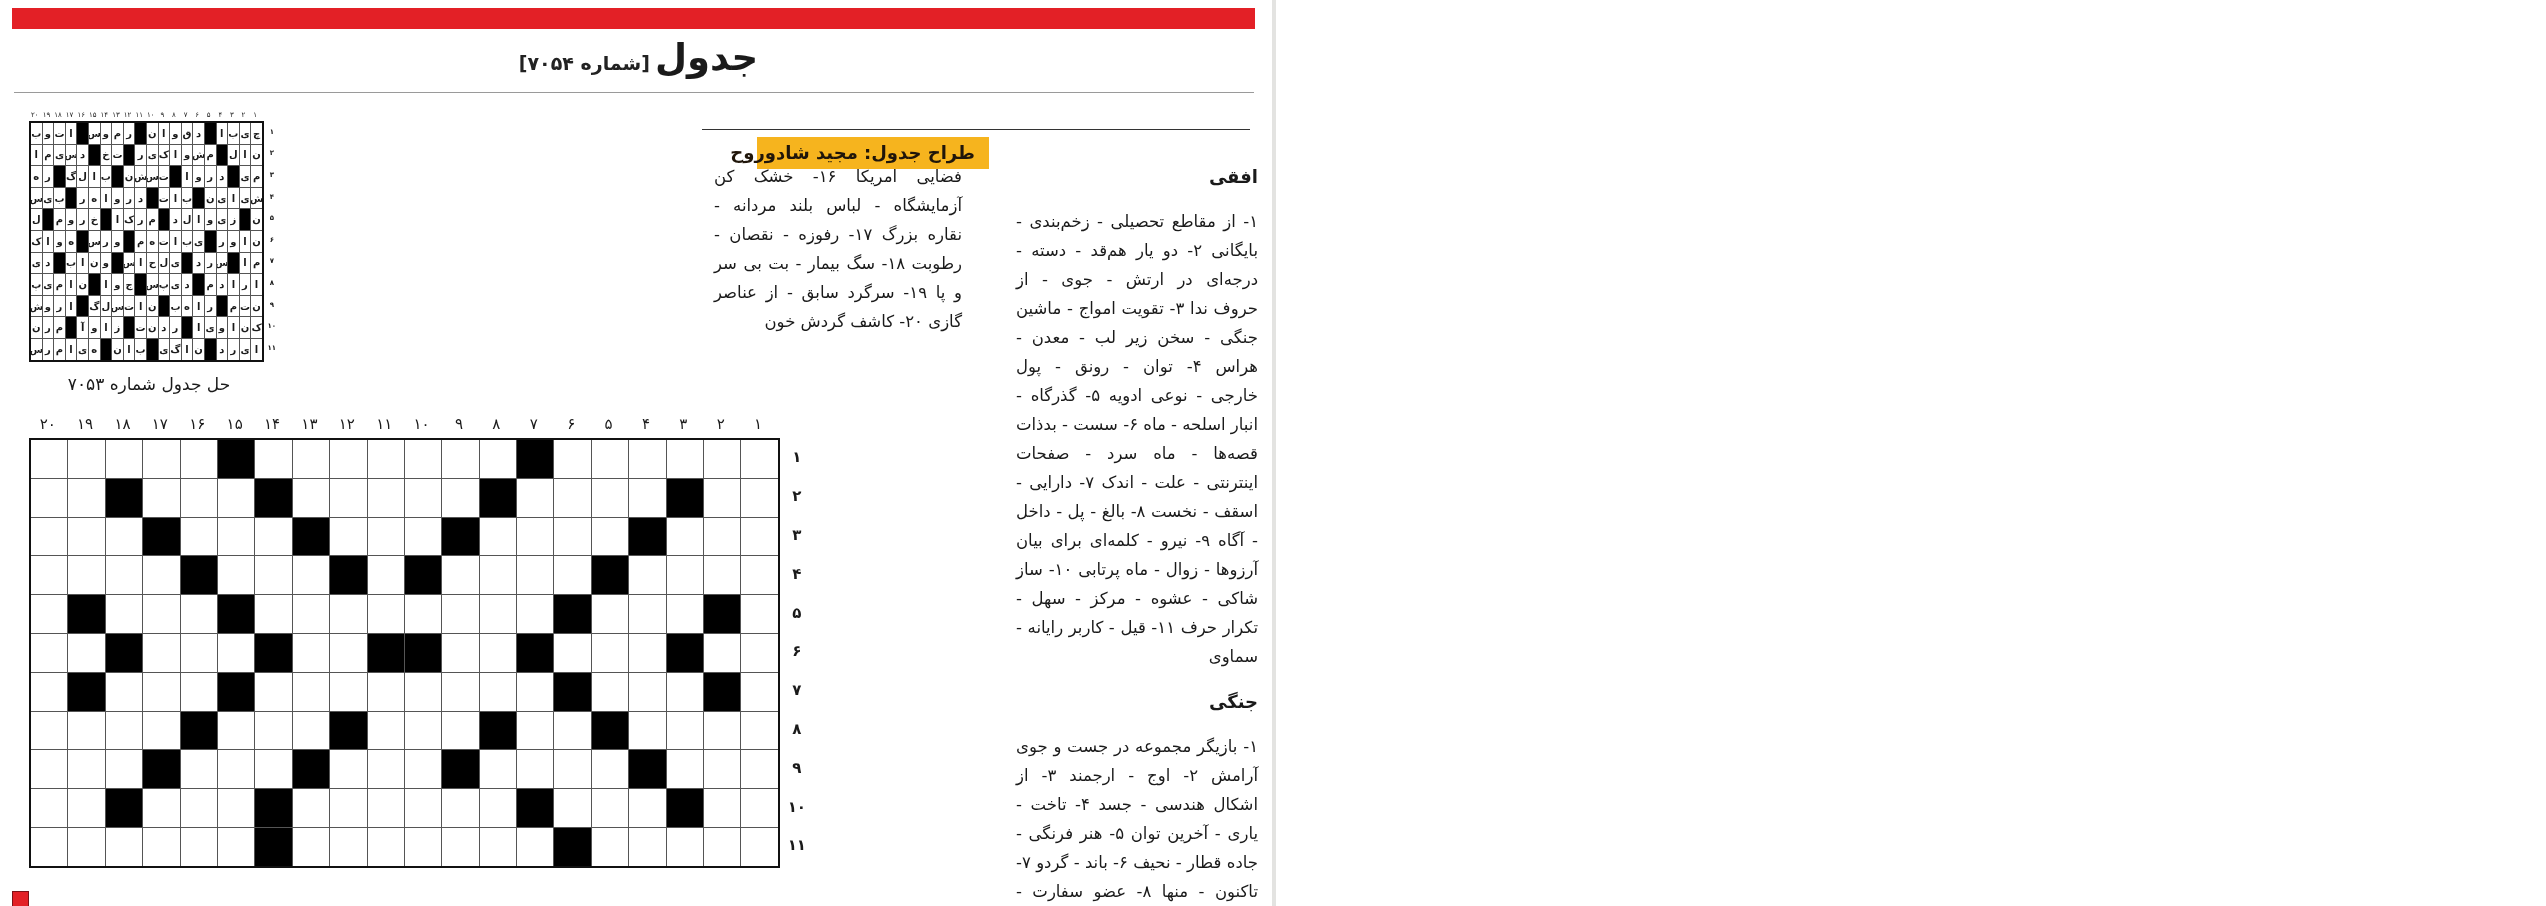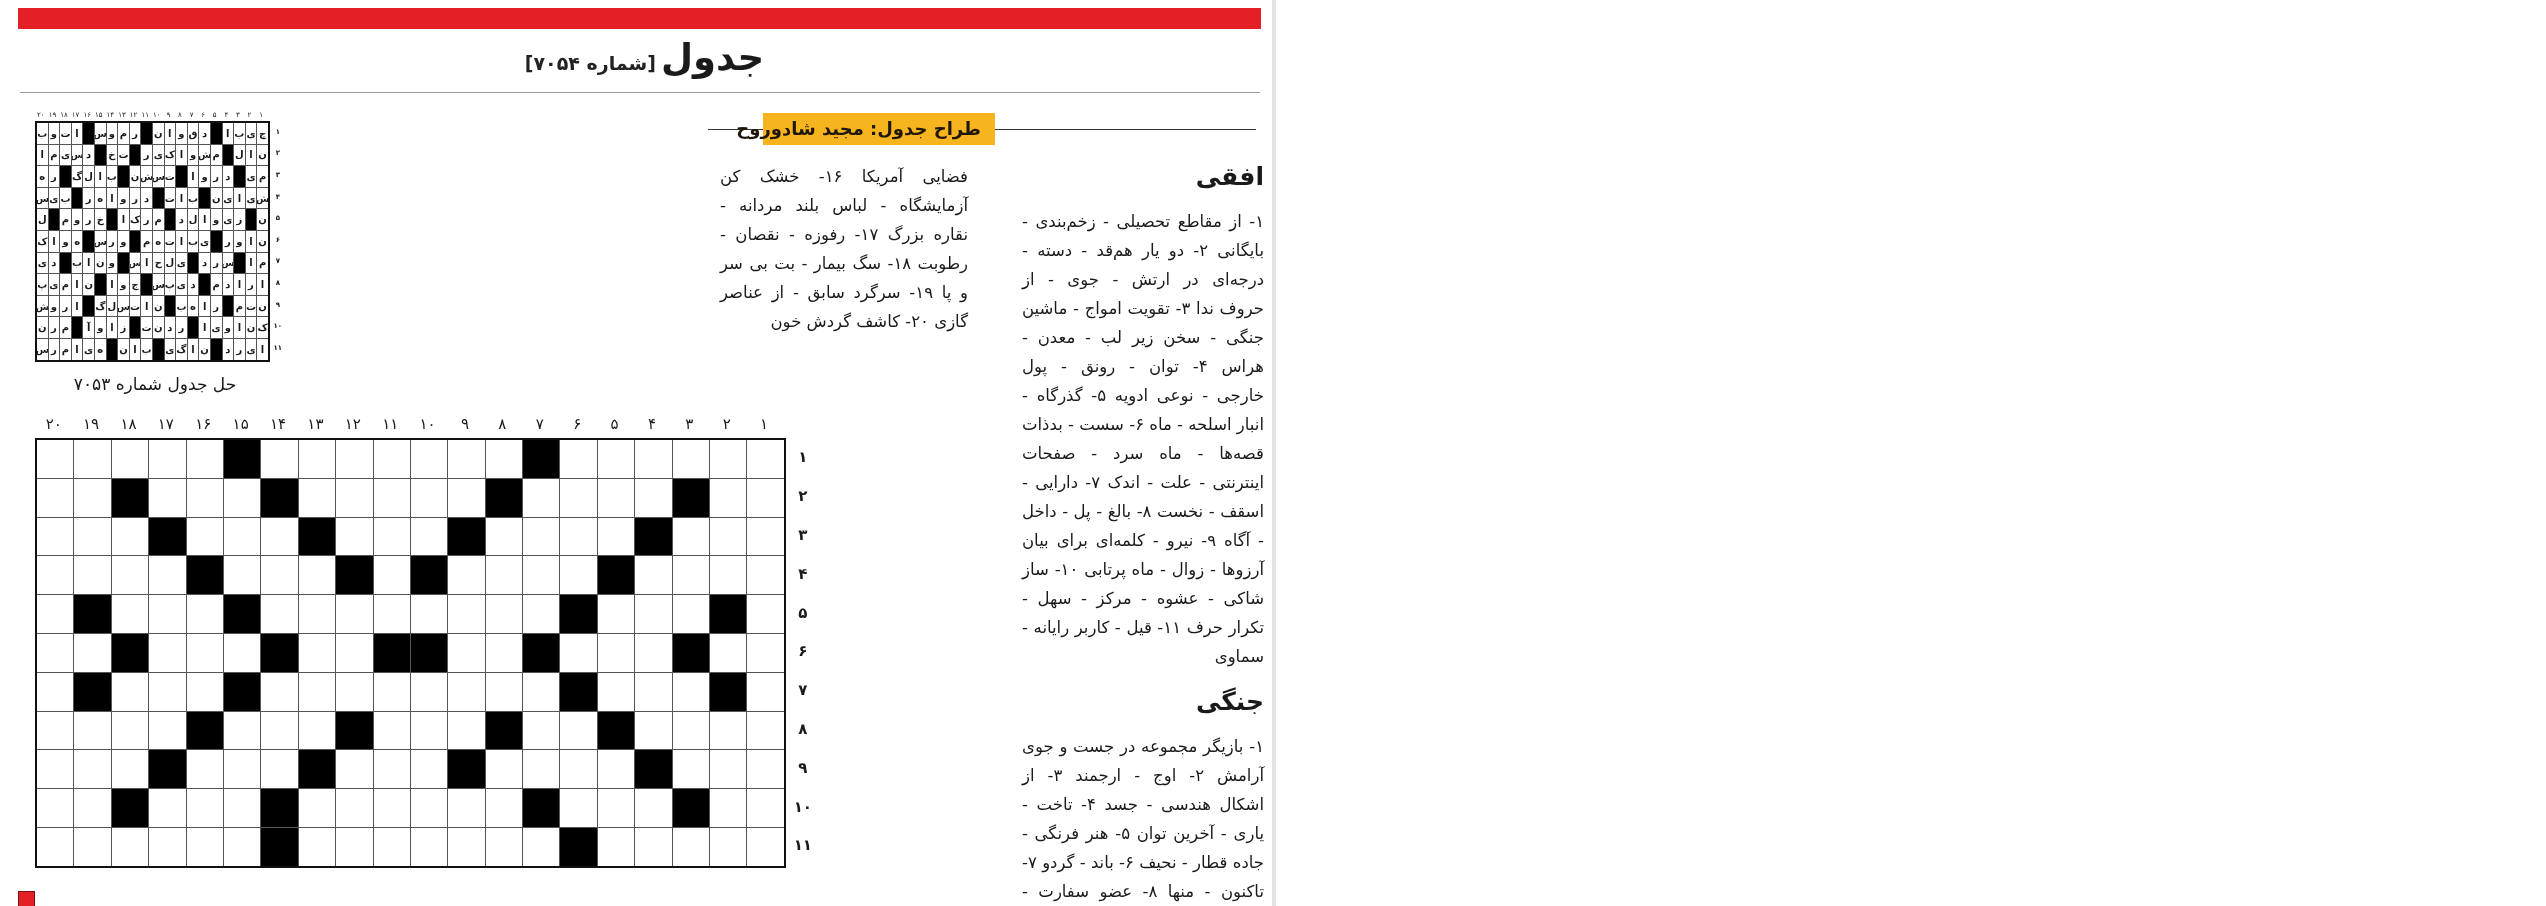--- a/index.html
+++ b/index.html
@@ -1,40 +1,40 @@
 <!DOCTYPE html>
 <html lang="fa"><head>
 <meta charset="utf-8">
 <style>
   html,body{margin:0;padding:0;}
   body{
     width:2546px;height:906px;position:relative;overflow:hidden;
     background:#ffffff;font-family:"DejaVu Sans",sans-serif;color:#1a1a1a;
   }
   .page{position:absolute;top:0;height:906px;}
-  #page-left{left:8px;width:1273px;}
+  #page-left{left:2px;width:1273px;}
   #page-right{left:1273px;width:1273px;}
   .page-divider{position:absolute;left:1272px;top:0;width:4px;height:906px;background:#e3e3e1;}
   .red-bar{position:absolute;height:21px;background:#e32026;}
   .masthead{position:absolute;width:100%;text-align:center;direction:rtl;white-space:nowrap;}
   .title-main{font-size:37px;font-weight:bold;letter-spacing:-1px;}
   .title-num{font-size:19px;font-weight:bold;color:#222;}
   .thin-rule{position:absolute;background:#9a9a9a;height:1px;}
   .designer{
     position:absolute;background:#f6b41e;color:#20160a;font-weight:bold;
     font-size:18px;text-align:center;direction:rtl;line-height:32px;height:32px;
-    padding:0 14px;box-sizing:border-box;white-space:nowrap;z-index:3;
+    padding:0 14px;box-sizing:border-box;white-space:nowrap;z-index:3;margin-top:24px;
   }
   .designer-rule{position:absolute;height:1px;background:#333;z-index:2;}
   .clue-col{position:absolute;direction:rtl;text-align:justify;}
   .clue-col p{margin:16px;}
   .sec-head{font-weight:bold;margin:0 0 6px 0;direction:rtl;}
   #lp-col-right{left:998px;top:146px;width:274px;font-size:16.5px;line-height:29px;}
   #lp-col-left{left:696px;top:146px;width:280px;font-size:16.5px;line-height:29px;}
-  #lp-col-right .sec-head,#lp-col-left .sec-head{font-size:25px;}
+  #lp-col-right .sec-head,#lp-col-left .sec-head{font-size:18px;}
   .gap-down{margin-top:18px;}
   
   .cw{position:absolute;}
   .cw-colnums{display:flex;direction:ltr;font-weight:normal;justify-content:flex-start;}
   .cw-colnums span{display:inline-block;text-align:center;flex:0 0 auto;}
   .cw-body{display:flex;direction:ltr;align-items:flex-start;}
   .cw-grid{display:grid;gap:1px;background:#555;border:2px solid #111;}
   .cw-cell{background:#fff;display:flex;align-items:center;justify-content:center;overflow:hidden;}
   .cw-cell.black{background:#000;}
   .cw-rownums{display:flex;flex-direction:column;font-weight:bold;}

